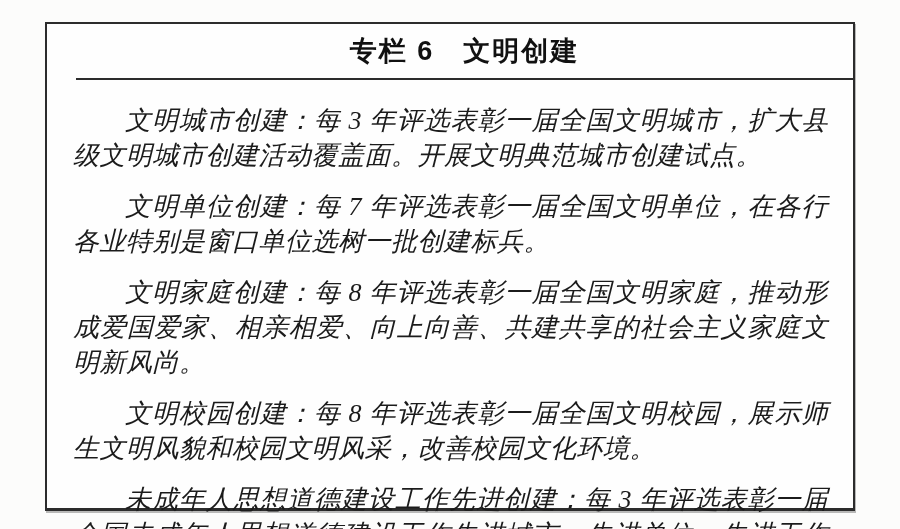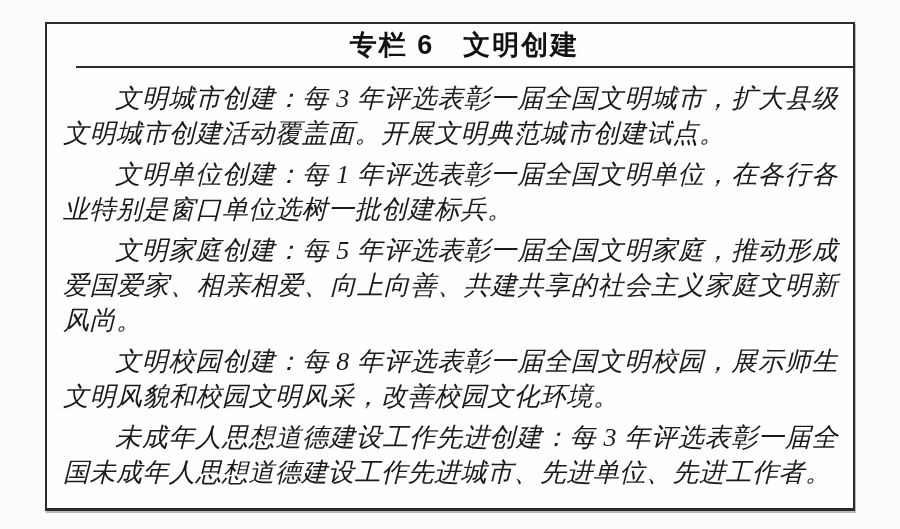--- a/index.html
+++ b/index.html
@@ -23,54 +23,54 @@
     width: 810px;
     height: 489px;
     box-sizing: border-box;
     border: 2px solid #2c2c2c;
     border-bottom-width: 3px;
     background: #fefefe;
     box-shadow: 1px 2px 0 rgba(60,60,60,0.35);
   }
   .panel-title {
     box-sizing: border-box;
-    height: 44px;
+    height: 56px;
     border-bottom: 2px solid #2c2c2c;
     display: flex;
     align-items: center;
     justify-content: center;
     font-weight: bold;
     font-size: 27px;
     letter-spacing: 2px;
     color: #111111;
     font-family: "Liberation Sans", "DejaVu Sans", sans-serif;
     margin-left: 29px;
   }
   .panel-body {
     box-sizing: border-box;
     padding: 7px 9px 0 10px;
     color: #1b1b1b;
   }
   .panel-body p {
-    margin: 6px;
+    margin: 16px;
     text-indent: 2em;
     font-size: 26px;
     line-height: 35px;
     font-style: italic; 
     letter-spacing: 0.5px;
     text-align: justify;
   }
 </style>
 </head>
 <body>
 
 <div class="page">
   <div class="panel">
     <div class="panel-title">专栏 6　文明创建</div>
     <div class="panel-body">
       <p>文明城市创建：每 3 年评选表彰一届全国文明城市，扩大县级文明城市创建活动覆盖面。开展文明典范城市创建试点。</p>
-      <p>文明单位创建：每 1 年评选表彰一届全国文明单位，在各行各业特别是窗口单位选树一批创建标兵。</p>
-      <p>文明家庭创建：每 5 年评选表彰一届全国文明家庭，推动形成爱国爱家、相亲相爱、向上向善、共建共享的社会主义家庭文明新风尚。</p>
+      <p>文明单位创建：每 7 年评选表彰一届全国文明单位，在各行各业特别是窗口单位选树一批创建标兵。</p>
+      <p>文明家庭创建：每 8 年评选表彰一届全国文明家庭，推动形成爱国爱家、相亲相爱、向上向善、共建共享的社会主义家庭文明新风尚。</p>
       <p>文明校园创建：每 8 年评选表彰一届全国文明校园，展示师生文明风貌和校园文明风采，改善校园文化环境。</p>
       <p>未成年人思想道德建设工作先进创建：每 3 年评选表彰一届全国未成年人思想道德建设工作先进城市、先进单位、先进工作者。</p>
     </div>
   </div>
 </div>
 
 </body></html>

